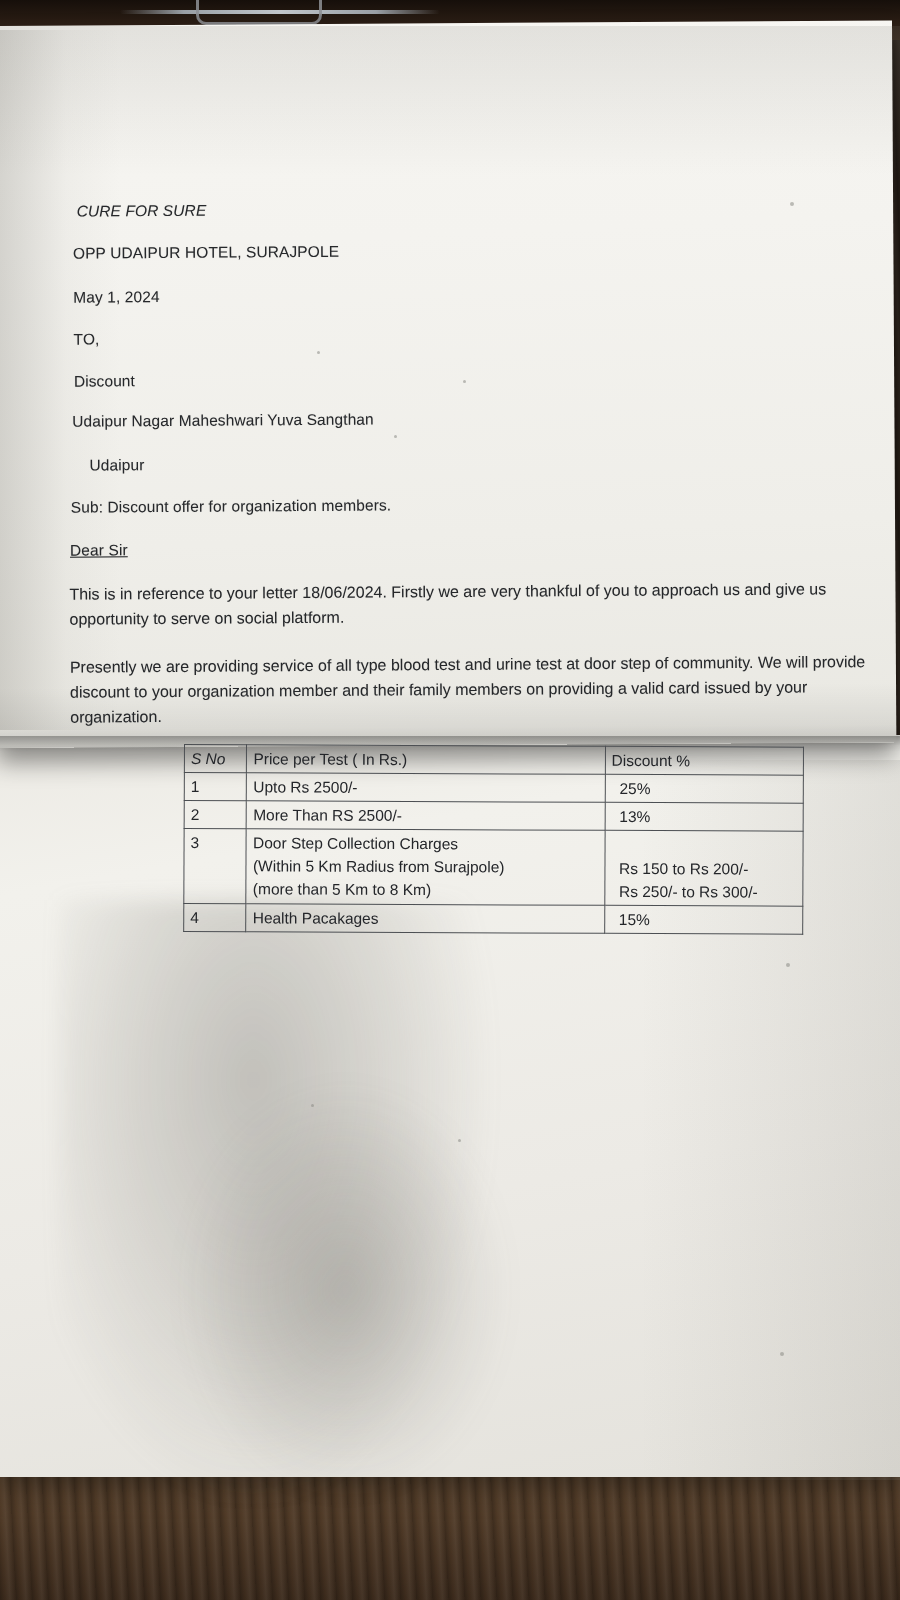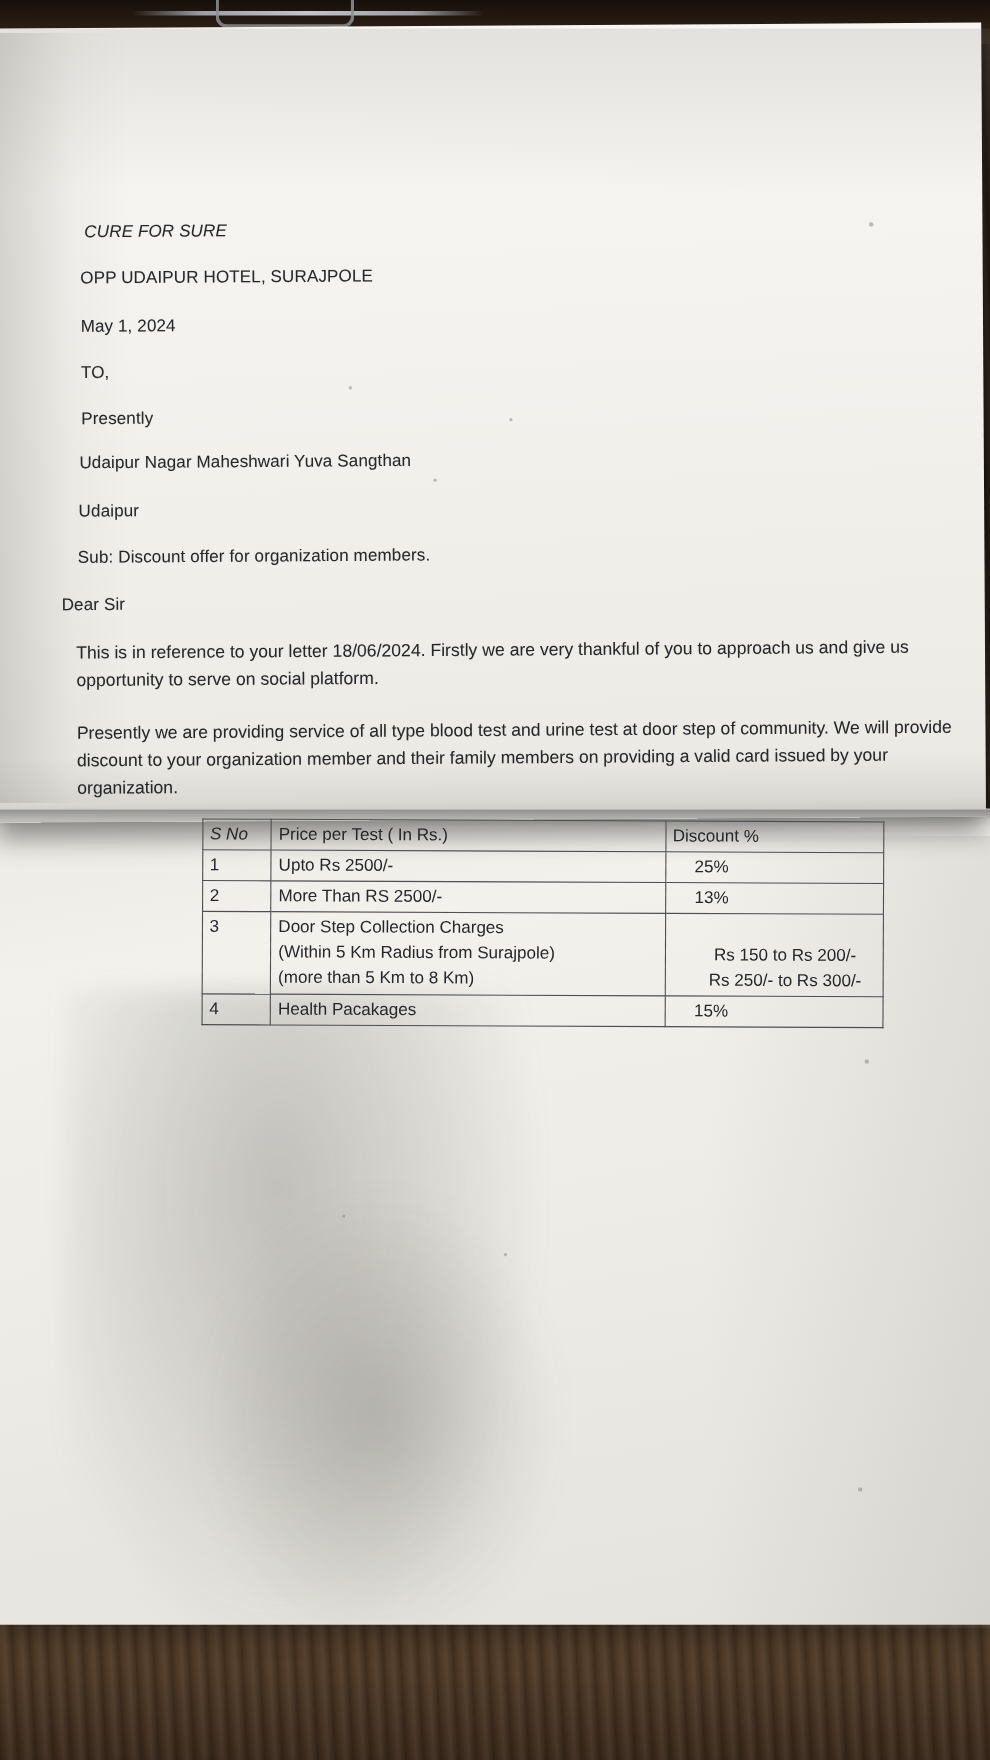--- a/index.html
+++ b/index.html
@@ -152,23 +152,23 @@
     line-height: 25px;
     text-shadow: 0 0 1px rgba(40,40,40,0.15);
   }
 
   #l-company  { left: 78px;  top: 200px; font-style: italic; }
   #l-address  { left: 74px;  top: 242px; }
   #l-date     { left: 74px;  top: 286px; }
   #l-to       { left: 74px;  top: 328px; }
   #l-recip1   { left: 74px;  top: 370px; }
   #l-recip2   { left: 72px;  top: 410px; }
-  #l-recip3   { left: 71px;  top: 454px; }
+  #l-recip3   { left: 89px;  top: 454px; }
   #l-subject  { left: 70px;  top: 496px; }
-  #l-salut    { left: 55px;  top: 539px; }
+  #l-salut    { left: 69px;  top: 539px; text-decoration: underline; }
 
   #p-1 { left: 68px; top: 579px; width: 818px; }
   #p-2 { left: 68px; top: 652px; width: 802px; }
 
   
   #table-wrap {
     position: absolute;
     left: 184px;
     top: 744px;
     width: 620px;
@@ -187,21 +187,21 @@
     font-size: 15.5px;
     padding: 2px 6px;
     text-align: left;
     vertical-align: top;
     line-height: 23px;
   }
   th { text-align: center; font-size: 15.5px; }
   .col-sno   { width: 52px; font-style: italic; }
   .col-price { width: 368px; }
   .col-disc  { width: 196px; margin-left: 27px; }
-  td.disc { padding-left: 26px; }
+  td.disc { padding-left: 14px; }
   .multiline { white-space: pre-line; }
 
   
   .speck {
     position: absolute;
     background: #8b8b85;
     border-radius: 50%;
     opacity: 0.55;
   }
 </style>
@@ -240,21 +240,21 @@
 <div id="letter">
 
   <div class="line" id="l-company">CURE FOR SURE</div>
 
   <div class="line" id="l-address">OPP UDAIPUR HOTEL, SURAJPOLE</div>
 
   <div class="line" id="l-date">May 1, 2024</div>
 
   <div class="line" id="l-to">TO,</div>
 
-  <div class="line" id="l-recip1">Presently</div>
+  <div class="line" id="l-recip1">Discount</div>
 
   <div class="line" id="l-recip2">Udaipur Nagar Maheshwari  Yuva Sangthan</div>
 
   <div class="line" id="l-recip3">Udaipur</div>
 
   <div class="line" id="l-subject">Sub: Discount offer for organization members.</div>
 
   <div class="line" id="l-salut">Dear Sir</div>
 
   <div class="para" id="p-1">This is in reference to your letter 18/06/2024. Firstly we are very thankful of you to approach us and give us opportunity to serve on social platform.</div>
@@ -280,21 +280,21 @@
       <tr>
         <td>2</td>
         <td>More Than RS 2500/-</td>
         <td class="disc">13%</td>
       </tr>
       <tr>
         <td>3</td>
         <td class="multiline">Door Step Collection Charges
 (Within 5 Km Radius from Surajpole)
 (more than 5 Km to 8 Km)</td>
-        <td class="disc multiline" style="padding-top:26px;text-align:center;">Rs 150 to Rs 200/-
+        <td class="disc multiline" style="padding-top:26px;">Rs 150 to Rs 200/-
 Rs 250/- to Rs 300/-</td>
       </tr>
       <tr>
         <td>4</td>
         <td>Health Pacakages</td>
         <td class="disc">15%</td>
       </tr>
     </tbody>
   </table>
 </div>

